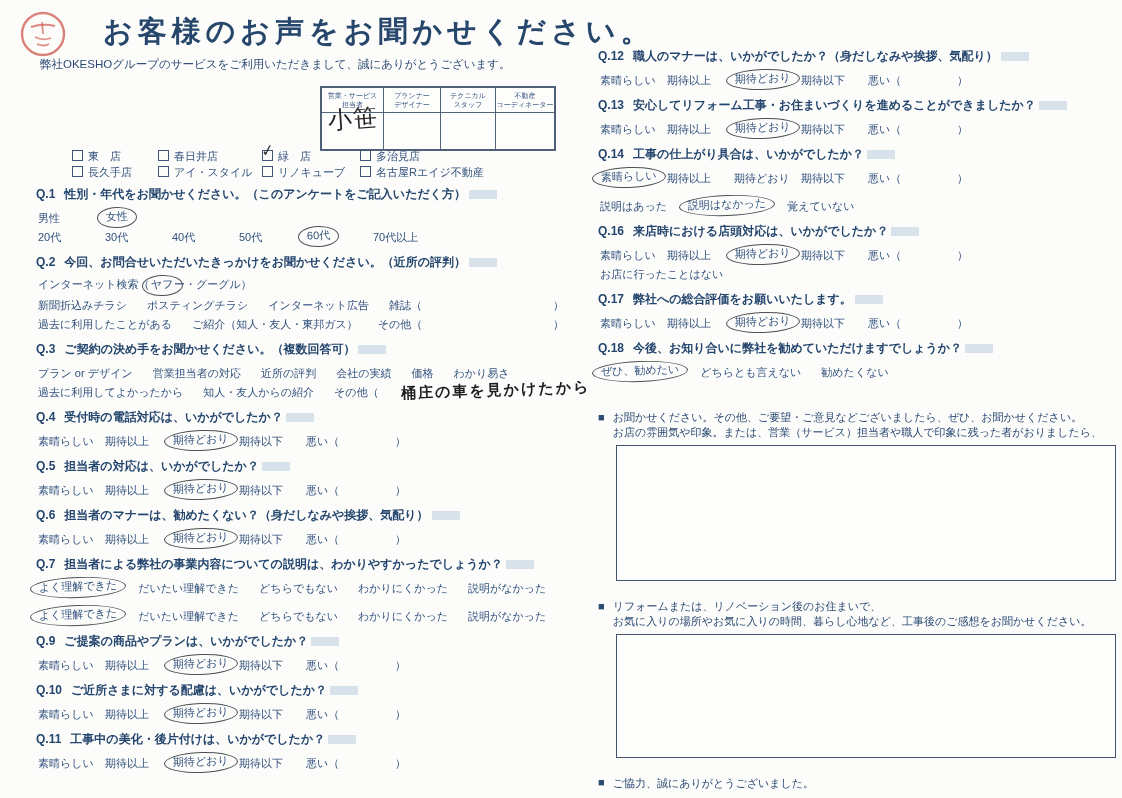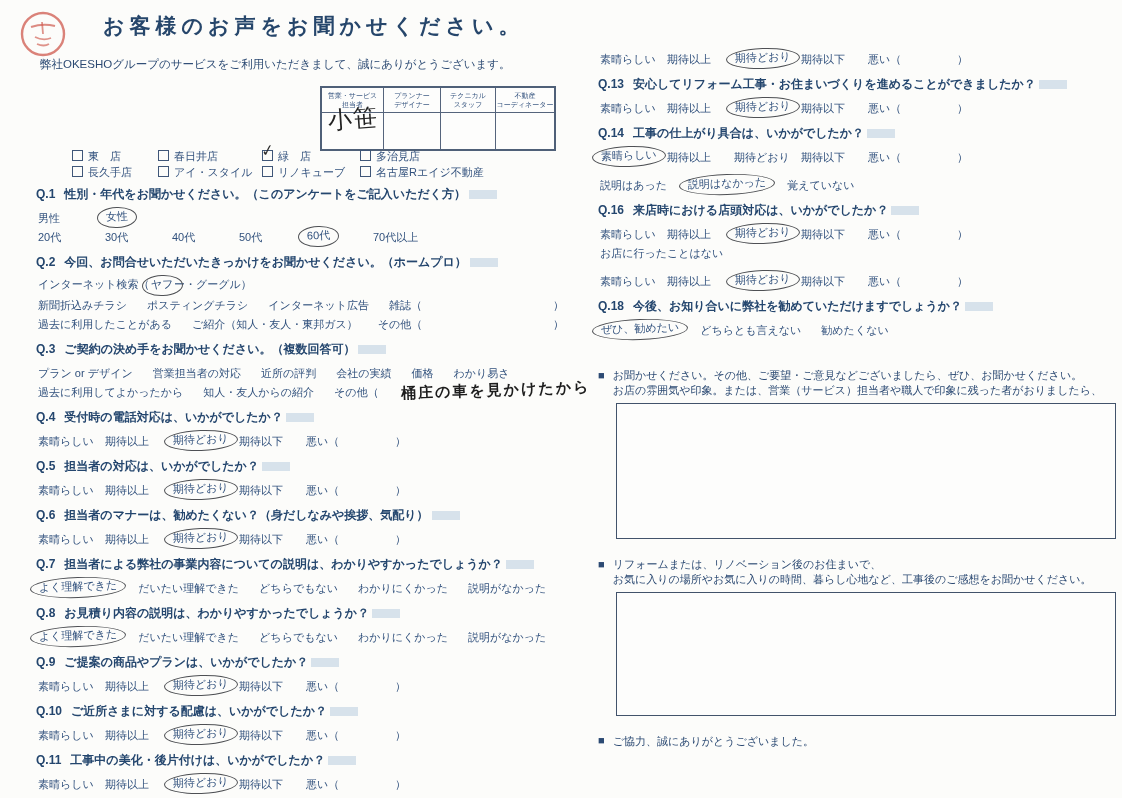--- a/index.html
+++ b/index.html
@@ -6,21 +6,21 @@
   body{
     width:1122px;height:798px;position:relative;overflow:hidden;
     background:#fcfcfa;
     font-family:"Liberation Sans","DejaVu Sans",sans-serif;
     color:#2c4a73;
   }
   
   .stamp{position:absolute;left:18px;top:8px;width:52px;height:56px;}
   .page-title{
     position:absolute;left:103px;top:12px;
-    font-size:21px;font-weight:bold;letter-spacing:5px;color:#26466b;
+    font-size:29px;font-weight:bold;letter-spacing:5px;color:#26466b;
   }
   .intro{
     position:absolute;left:40px;top:56px;width:520px;text-align:left;
     font-size:11.5px;line-height:17px;color:#2c4a73;
   }
   
   .staff-table{
     position:absolute;left:320px;top:86px;width:232px;
     border:2px solid #4f6078;background:#fdfdfc;
   }
@@ -186,21 +186,21 @@
       <div class="orow grid">
         <span class="opt">20代</span>
         <span class="opt">30代</span>
         <span class="opt">40代</span>
         <span class="opt">50代</span>
         <span class="opt"><span class="circle">60代</span></span>
         <span class="opt">70代以上</span>
       </div>
     </div>
     <div class="q">
-      <div class="qhead"><span class="qno">Q.2</span><span class="qtitle">今回、お問合せいただいたきっかけをお聞かせください。（ホームプロ）</span></div>
+      <div class="qhead"><span class="qno">Q.2</span><span class="qtitle">今回、お問合せいただいたきっかけをお聞かせください。（近所の評判）</span></div>
       <div class="orow">
         <span class="opt"><span>インターネット検索（</span><span class="circle">ヤフ</span><span>ー・グーグル）</span></span>
       </div>
       <div class="orow">
         <span class="opt">新聞折込みチラシ</span>
         <span class="opt">ポスティングチラシ</span>
         <span class="opt">インターネット広告</span>
         <span class="opt">雑誌（</span>
         <span class="opt right">）</span>
       </div>
@@ -265,21 +265,20 @@
       <div class="qhead"><span class="qno">Q.7</span><span class="qtitle">担当者による弊社の事業内容についての説明は、わかりやすかったでしょうか？</span></div>
       <div class="orow">
         <span class="opt"><span class="circle">よく理解できた</span></span>
         <span class="opt">だいたい理解できた</span>
         <span class="opt">どちらでもない</span>
         <span class="opt">わかりにくかった</span>
         <span class="opt">説明がなかった</span>
       </div>
     </div>
     <div class="q">
-      <div class="qhead"><span class="qno">Q.8</span><span class="qtitle">お見積り内容の説明は、わかりやすかったでしょうか？</span></div>
       <div class="orow">
         <span class="opt"><span class="circle">よく理解できた</span></span>
         <span class="opt">だいたい理解できた</span>
         <span class="opt">どちらでもない</span>
         <span class="opt">わかりにくかった</span>
         <span class="opt">説明がなかった</span>
       </div>
     </div>
     <div class="q">
       <div class="qhead"><span class="qno">Q.9</span><span class="qtitle">ご提案の商品やプランは、いかがでしたか？</span></div>
@@ -312,20 +311,21 @@
         <span class="opt">期待以下</span>
         <span class="opt">悪い（</span>
         <span class="opt right">）</span>
       </div>
     </div>
   </div>
 
 <div class="col" id="col-right">
   <div id="right-questions">
       <div class="q">
+        <div class="qhead"><span class="qno">Q.12</span><span class="qtitle">職人のマナーは、いかがでしたか？（身だしなみや挨拶、気配り）</span></div>
         <div class="orow grid">
           <span class="opt">素晴らしい</span>
           <span class="opt">期待以上</span>
           <span class="opt"><span class="circle">期待どおり</span></span>
           <span class="opt">期待以下</span>
           <span class="opt">悪い（</span>
           <span class="opt right">）</span>
         </div>
       </div>
       <div class="q">
@@ -365,20 +365,21 @@
           <span class="opt"><span class="circle">期待どおり</span></span>
           <span class="opt">期待以下</span>
           <span class="opt">悪い（</span>
           <span class="opt right">）</span>
         </div>
         <div class="orow">
           <span class="opt">お店に行ったことはない</span>
         </div>
       </div>
       <div class="q">
+        <div class="qhead"><span class="qno">Q.17</span><span class="qtitle">弊社への総合評価をお願いいたします。</span></div>
         <div class="orow grid">
           <span class="opt">素晴らしい</span>
           <span class="opt">期待以上</span>
           <span class="opt"><span class="circle">期待どおり</span></span>
           <span class="opt">期待以下</span>
           <span class="opt">悪い（</span>
           <span class="opt right">）</span>
         </div>
       </div>
       <div class="q">

